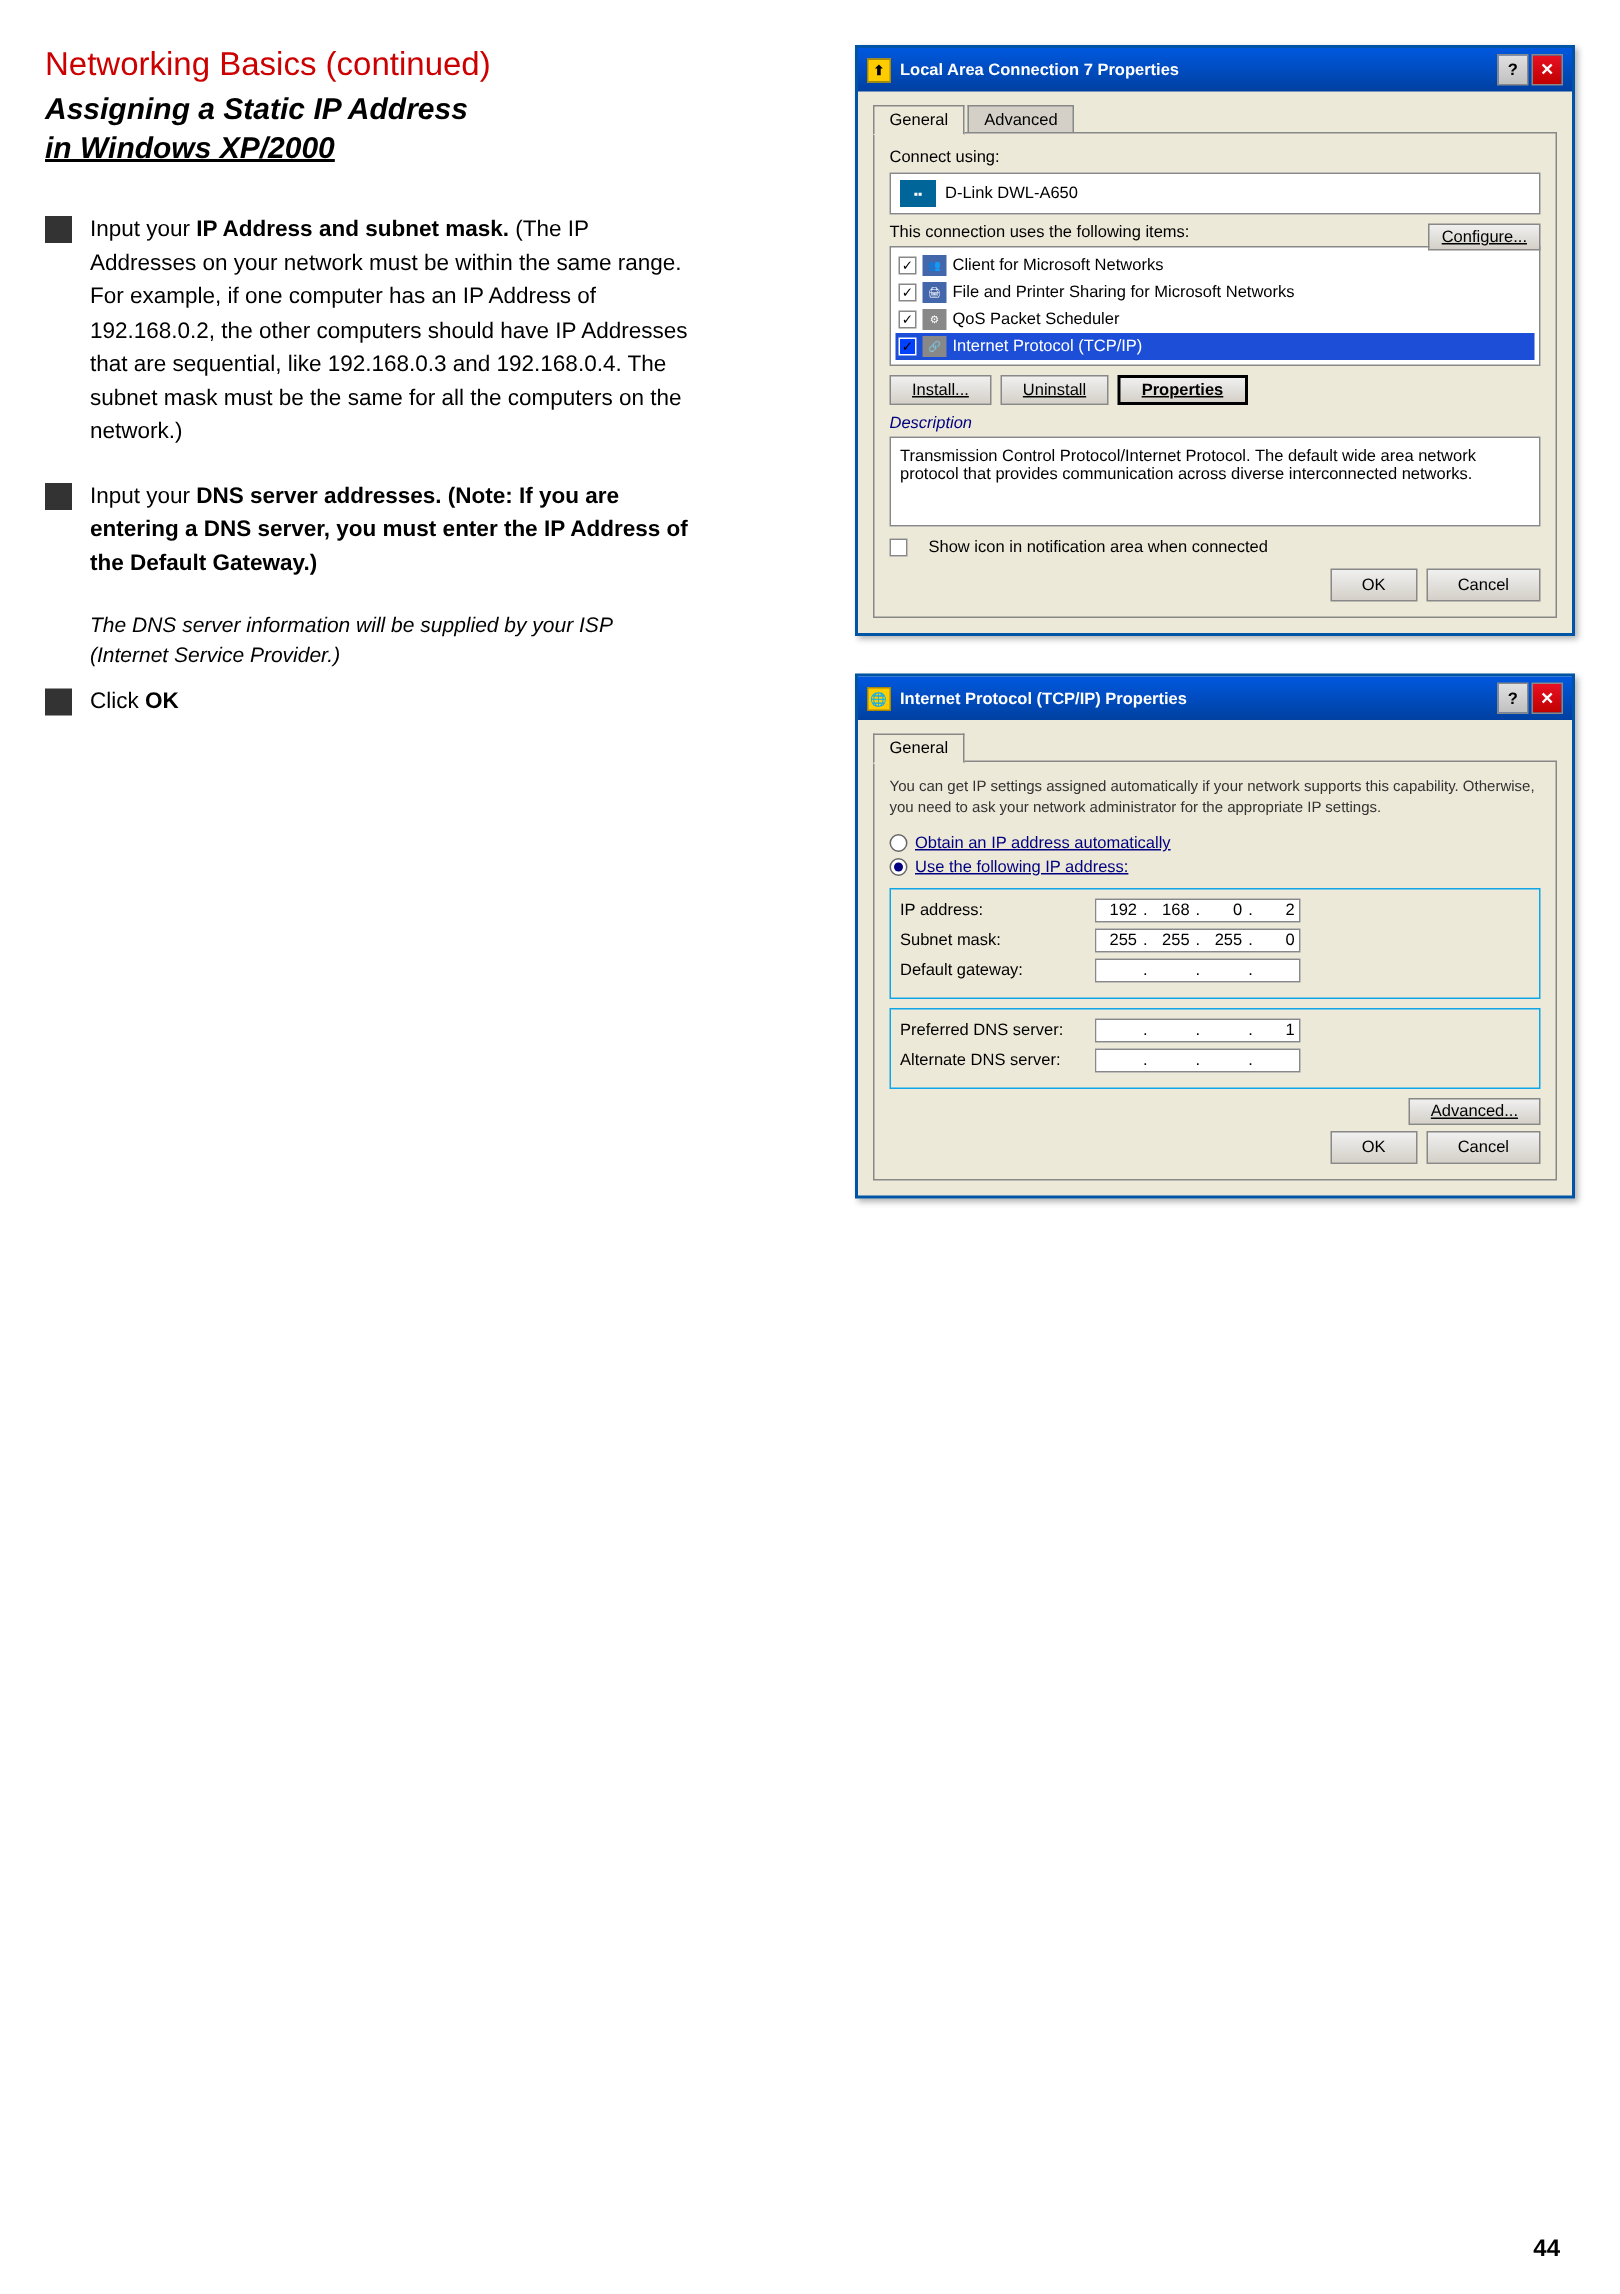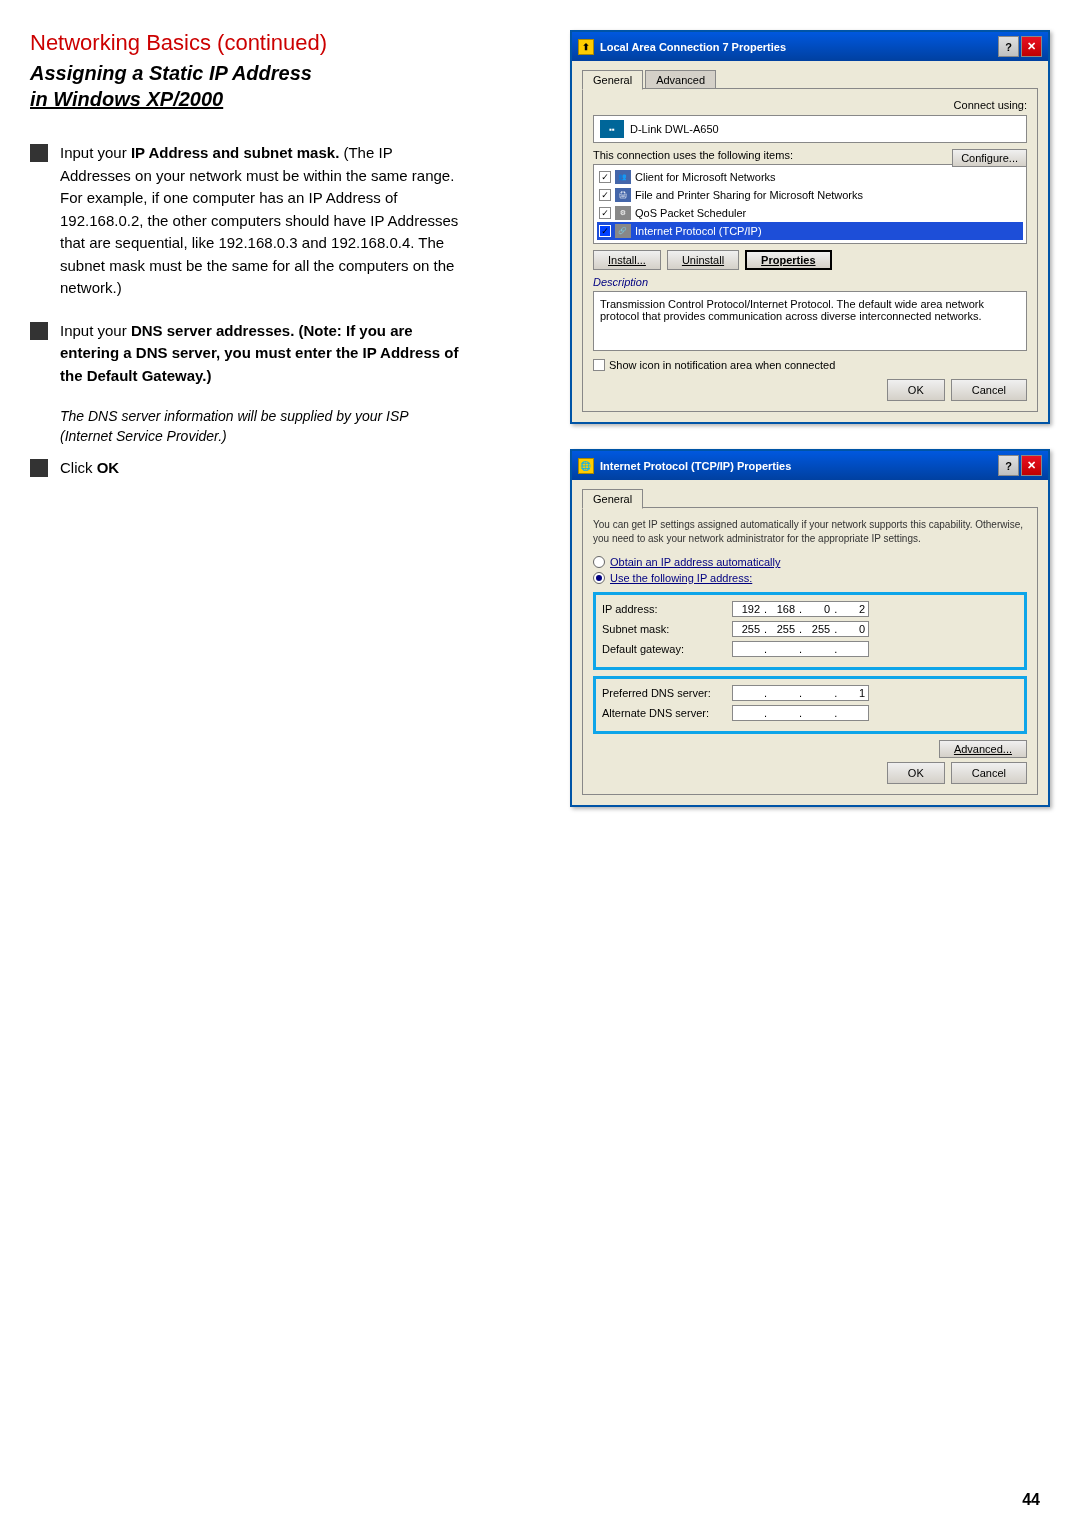--- a/index.html
+++ b/index.html
@@ -180,21 +180,20 @@
       padding: 10px;
       position: relative;
       z-index: 1;
     }
 
     
     .form-label {
       font-size: 11px;
       margin-bottom: 4px;
       color: #000;
-      text-align: right;
     }
 
     .connect-using-row {
       display: flex;
       align-items: center;
       gap: 6px;
       border: 1px solid #888;
       background: white;
       padding: 4px 6px;
       margin-bottom: 6px;
@@ -209,20 +208,21 @@
       justify-content: center;
     }
 
     .btn-configure {
       float: right;
       padding: 2px 8px;
       background: linear-gradient(to bottom, #f0f0f0, #d4d0c8);
       border: 1px solid #888;
       font-size: 11px;
       cursor: pointer;
+      text-decoration: underline;
     }
 
     .items-label {
       font-size: 11px;
       margin-bottom: 3px;
     }
 
     .items-list {
       border: 1px solid #888;
       background: white;
@@ -303,21 +303,21 @@
     .description-label {
       font-size: 11px;
       font-style: italic;
       color: #000080;
       margin-bottom: 3px;
     }
 
     .notification-row {
       display: flex;
       align-items: flex-end;
-      gap: 4px;
+      gap: 14px;
       font-size: 11px;
       margin-bottom: 8px;
     }
 
     .bottom-btn-row {
       display: flex;
       justify-content: flex-end;
       gap: 6px;
     }
 
@@ -371,21 +371,21 @@
     }
 
     .radio-label {
       text-decoration: underline;
       color: #000080;
       font-size: 11px;
       text-align: right;
     }
 
     .ip-form-section {
-      border: 3px solid #0ea5e9;
+      border: 1px solid #0ea5e9;
       padding: 6px;
       margin-bottom: 6px;
       background: #ece9d8;
     }
 
     .ip-field-row {
       display: flex;
       align-items: center;
       margin-bottom: 4px;
       font-size: 11px;

